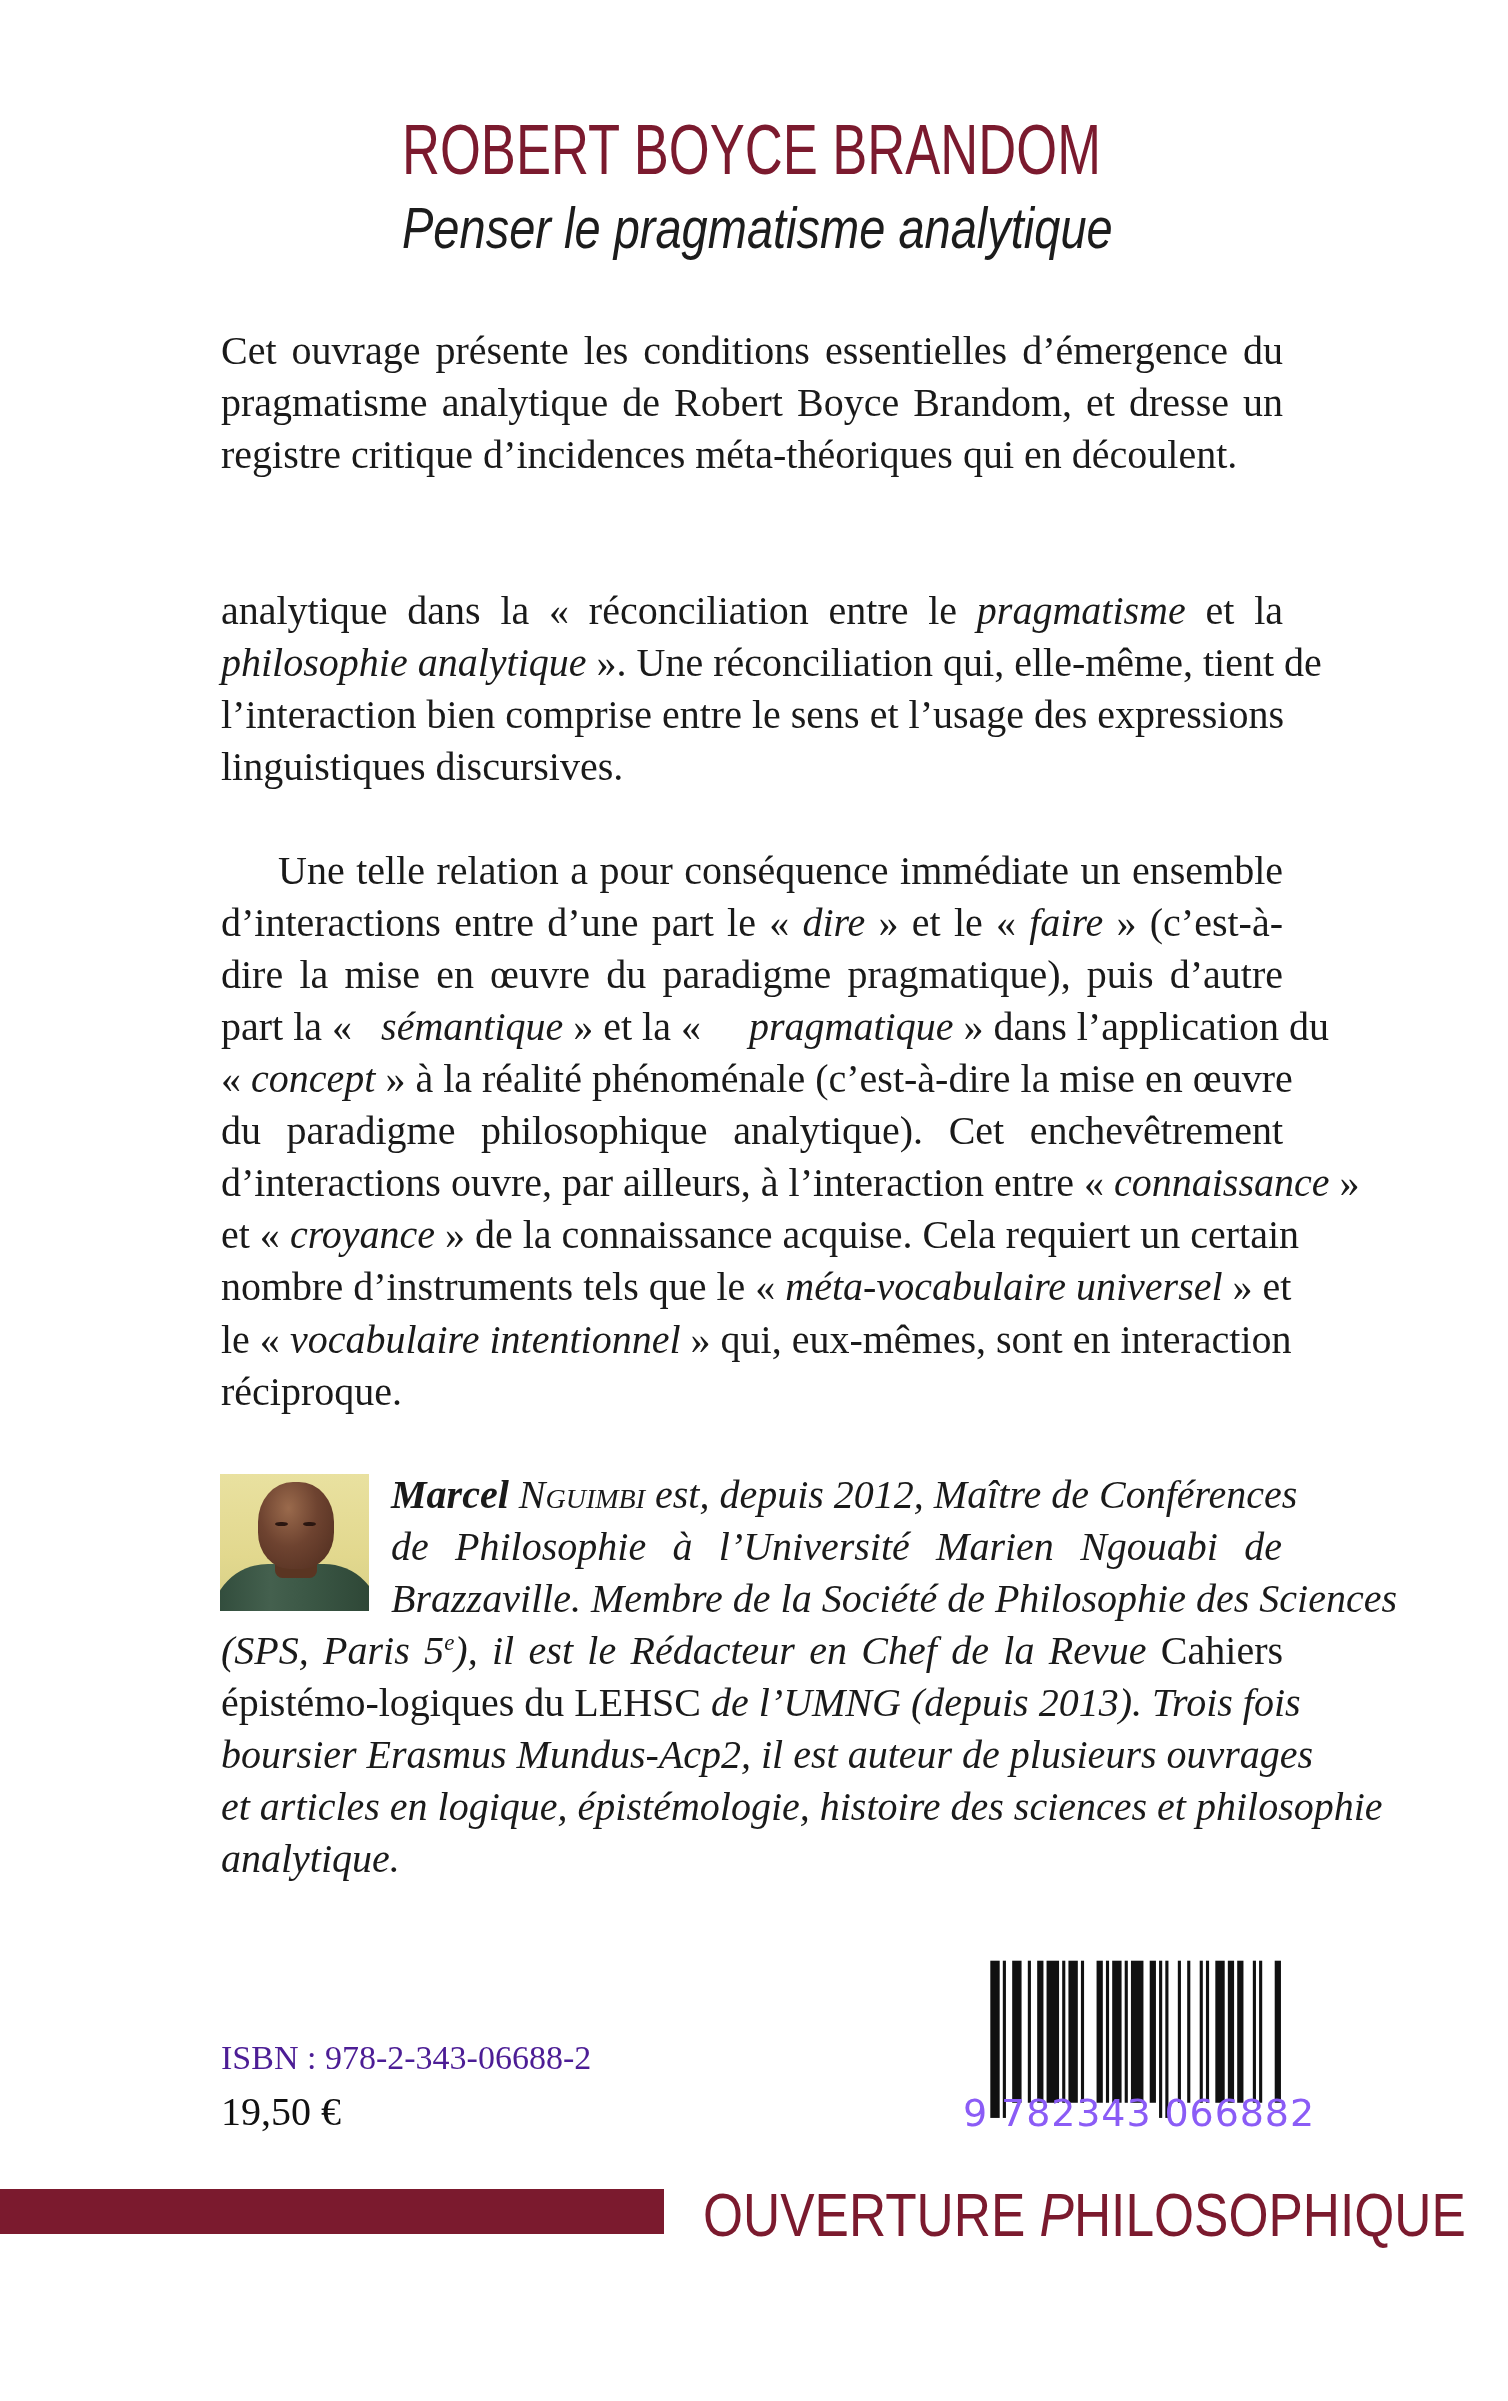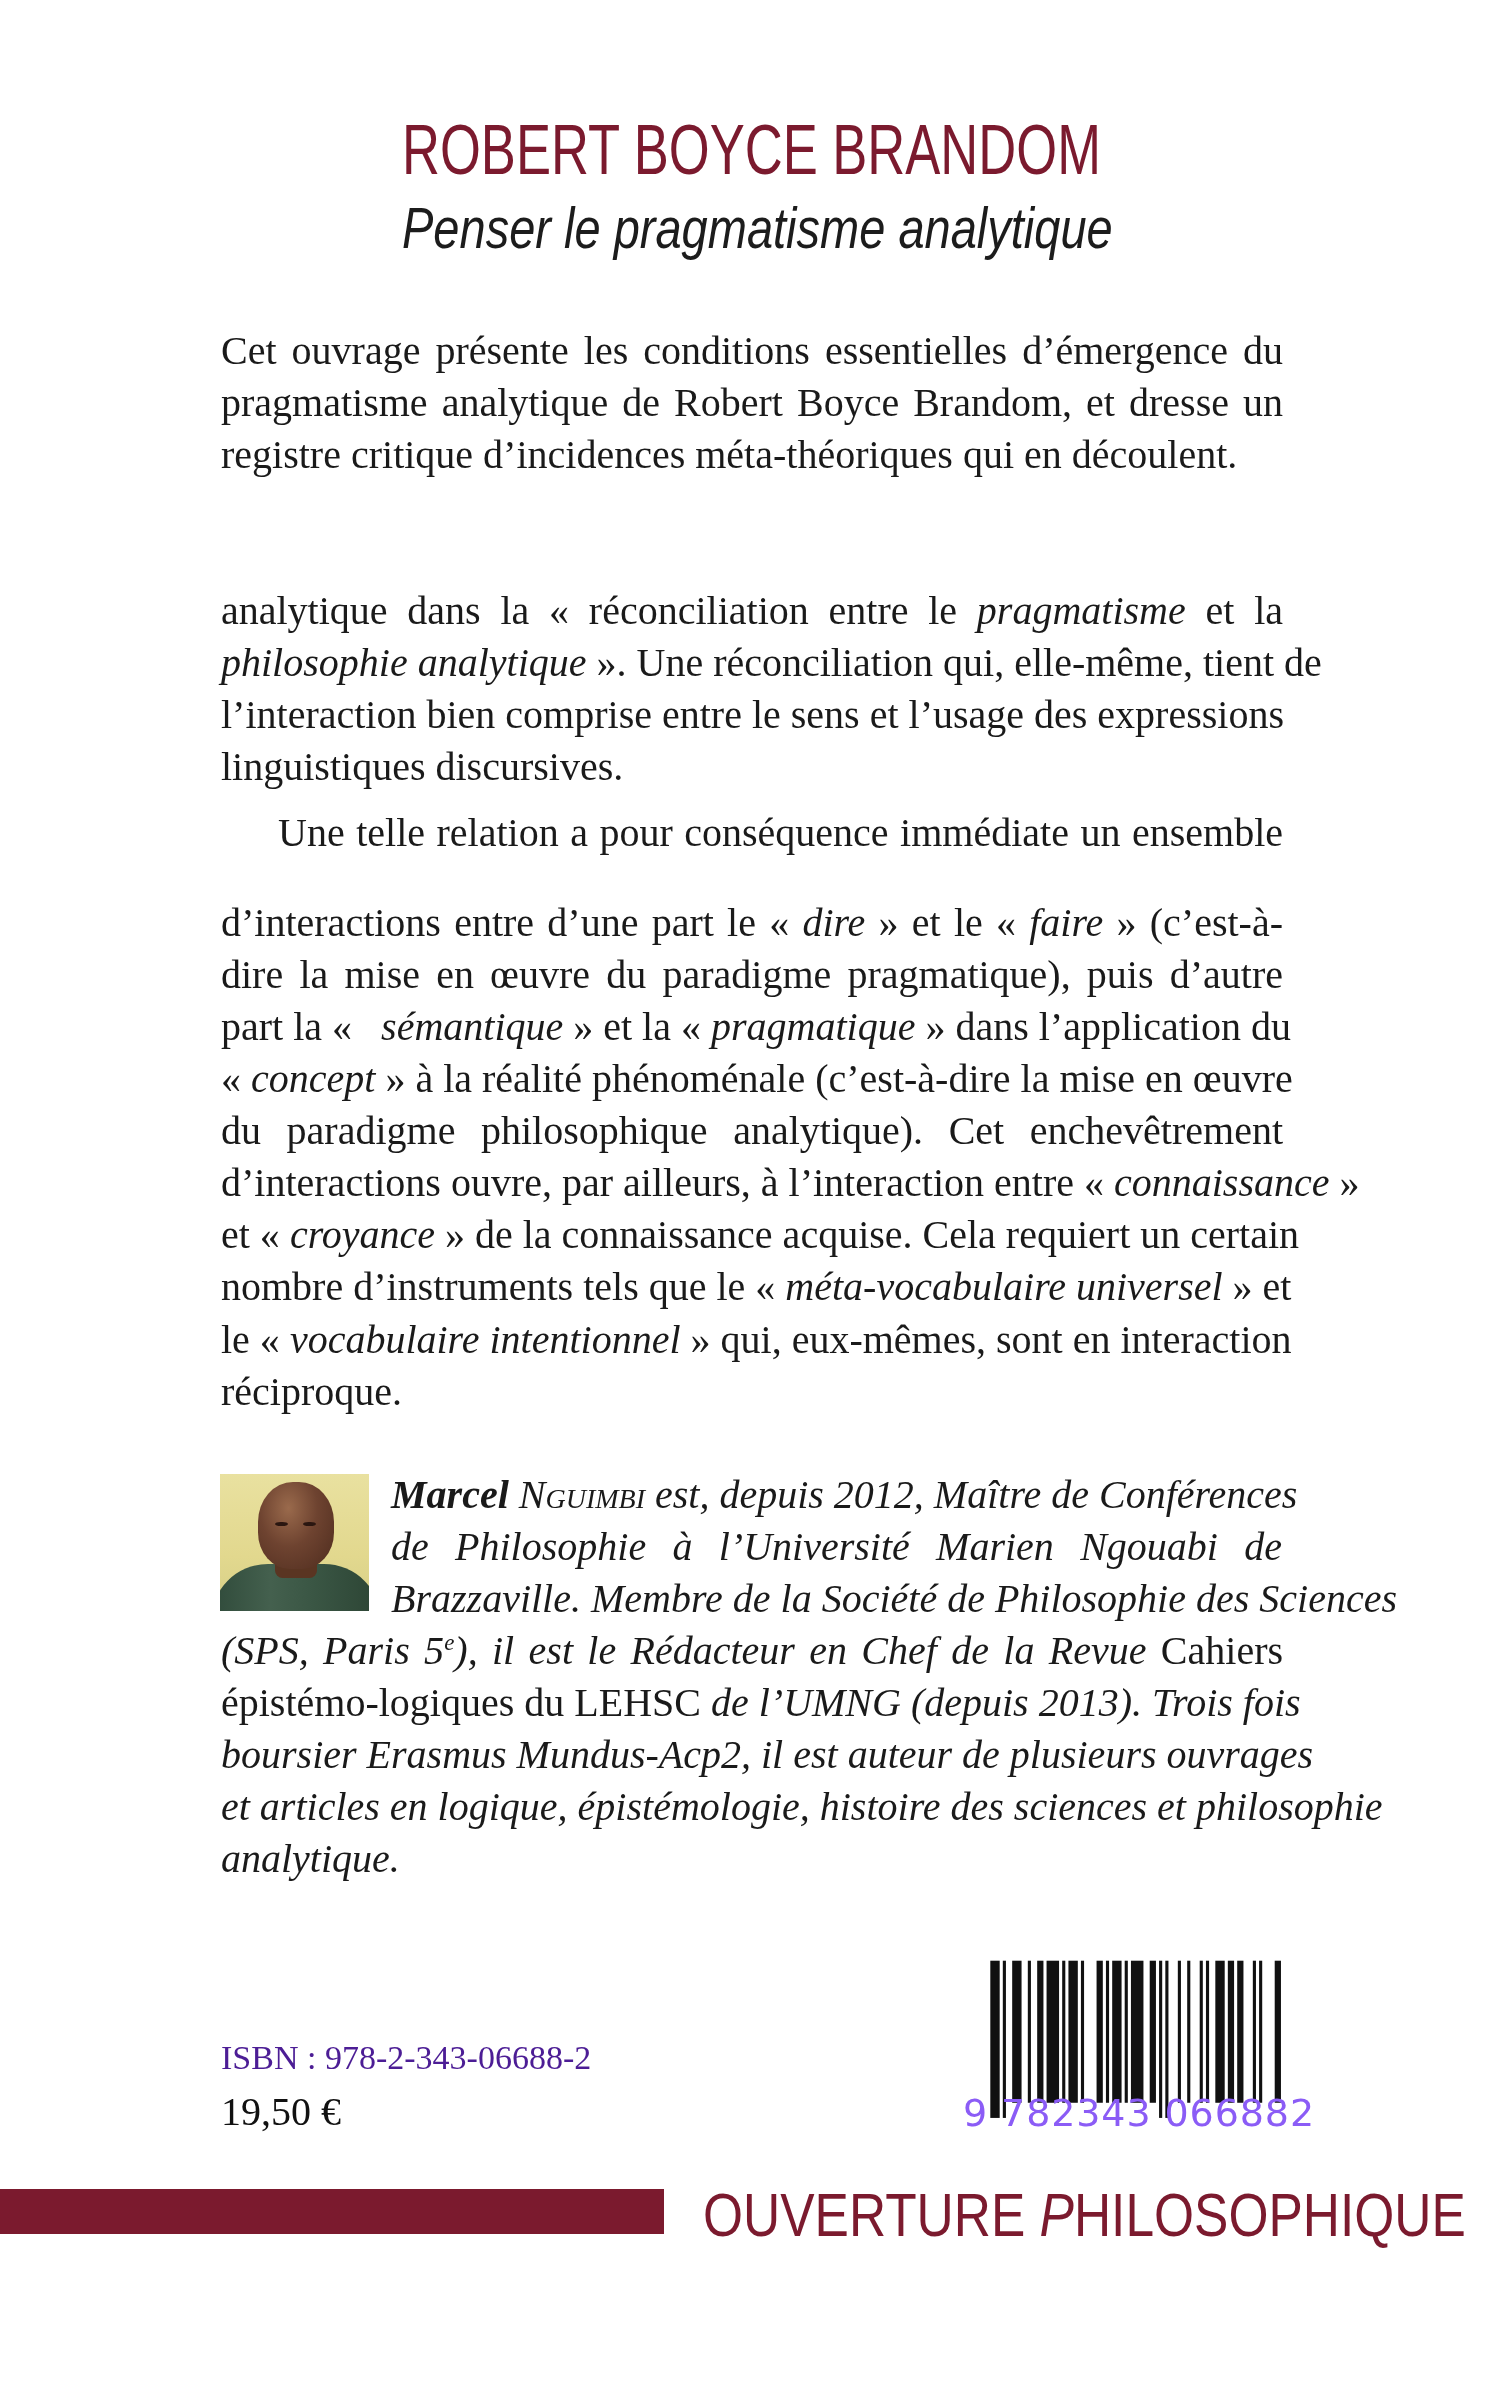--- a/index.html
+++ b/index.html
@@ -52,24 +52,24 @@
 <div class="abs subtitle" id="subtitle" style="transform: scaleX(0.824697);">Penser le pragmatisme analytique</div>
 
 <div class="abs body-col" id="summary" style="top:0;height:1420px;">
     <div class="line" style="top: 325px;"><span>Cet ouvrage présente les conditions essentielles d’émergence du</span></div>
     <div class="line" style="top: 377px;"><span>pragmatisme analytique de Robert Boyce Brandom, et dresse un</span></div>
     <div class="line last" style="top: 429px;"><span>registre critique d’incidences méta-théoriques qui en découlent.</span></div>
     <div class="line" style="top: 585px;"><span>analytique dans la « réconciliation entre le </span><span style="font-style: italic; margin-top: 11px;">pragmatisme</span><span> et la</span></div>
     <div class="line" style="top: 637px;"><span style="font-style: italic;">philosophie analytique</span><span> ». Une réconciliation qui, elle-même, tient de</span></div>
     <div class="line" style="top: 689px;"><span>l’interaction bien comprise entre le sens et l’usage des expressions</span></div>
     <div class="line last" style="top: 741px;"><span>linguistiques discursives.</span></div>
-    <div class="line indent" style="top: 807px; font-family: Liberation Serif, serif;"><span>Une telle relation a pour conséquence immédiate un ensemble</span></div>
+    <div class="line indent" style="top: 845px; font-family: Liberation Serif, serif;"><span>Une telle relation a pour conséquence immédiate un ensemble</span></div>
     <div class="line" style="top: 897px;"><span>d’interactions entre d’une part le « </span><span style="font-style: italic;">dire</span><span> » et le « </span><span style="font-style: italic;">faire</span><span> » (c’est-à-</span></div>
     <div class="line" style="top: 949px;"><span>dire la mise en œuvre du paradigme pragmatique), puis d’autre</span></div>
-    <div class="line" style="top: 1001px;"><span>part la « </span><span style="font-style: italic; margin-left: 19px;">sémantique</span><span> » et la « </span><span style="font-style: italic;">pragmatique</span><span> » dans l’application du</span></div>
+    <div class="line" style="top: 1001px;"><span>part la « </span><span style="font-style: italic; margin-left: 19px;">sémantique</span><span> » et la « </span><span style="font-style: italic; margin-left: 38px;">pragmatique</span><span> » dans l’application du</span></div>
     <div class="line" style="top: 1053px;"><span>« </span><span style="font-style: italic;">concept</span><span> » à la réalité phénoménale (c’est-à-dire la mise en œuvre</span></div>
     <div class="line" style="top: 1105px;"><span>du paradigme philosophique analytique). Cet enchevêtrement</span></div>
     <div class="line" style="top: 1157px;"><span>d’interactions ouvre, par ailleurs, à l’interaction entre « </span><span style="font-style: italic;">connaissance</span><span> »</span></div>
     <div class="line" style="top: 1209px;"><span>et « </span><span style="font-style: italic;">croyance</span><span> » de la connaissance acquise. Cela requiert un certain</span></div>
     <div class="line" style="top: 1261px;"><span>nombre d’instruments tels que le « </span><span style="font-style: italic;">méta-vocabulaire universel</span><span> » et</span></div>
     <div class="line" style="top: 1314px;"><span>le « </span><span style="font-style: italic;">vocabulaire intentionnel</span><span> » qui, eux-mêmes, sont en interaction</span></div>
     <div class="line last" style="top: 1366px;"><span>réciproque.</span></div>
   </div>
 
 <div class="abs photo">

